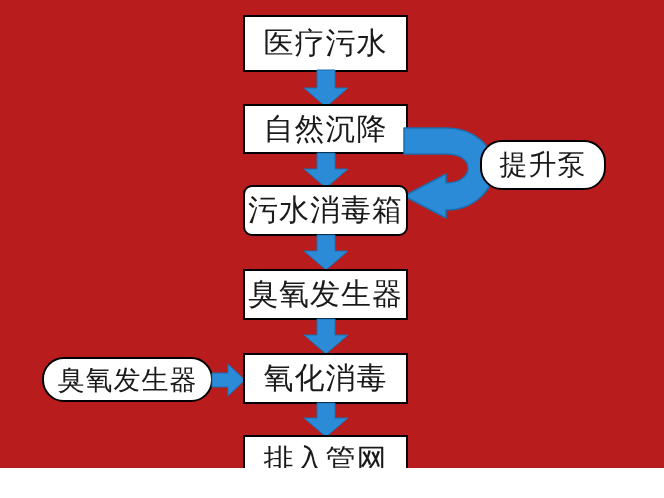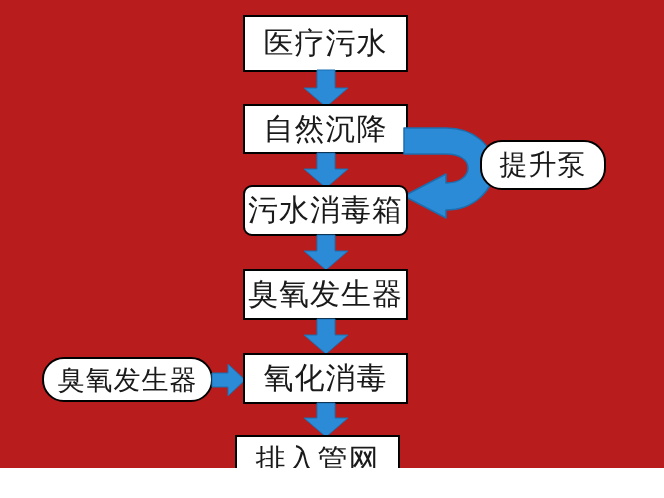--- a/index.html
+++ b/index.html
@@ -113,17 +113,17 @@
   </svg>
 
   <div class="node node-rect" style="left:243px; top:353px; width:165px; height:51px;">
     <span>氧化消毒</span>
   </div>
 
   <svg class="arrow-svg" style="left:303px; top:403px;" width="46" height="35" viewBox="0 0 46 35">
     <path class="arrow-fill" d="M14,0 L32,0 L32,15 L45,15 L23,34 L1,15 L14,15 Z" stroke="#1b6fb0" stroke-width="1"></path>
   </svg>
 
-  <div class="node node-rect" style="left:235px; top:435px; width:165px; height:51px;">
+  <div class="node node-rect" style="left:243px; top:435px; width:165px; height:51px;">
     <span>排入管网</span>
   </div>
 
 </div>
 
 </body></html>

